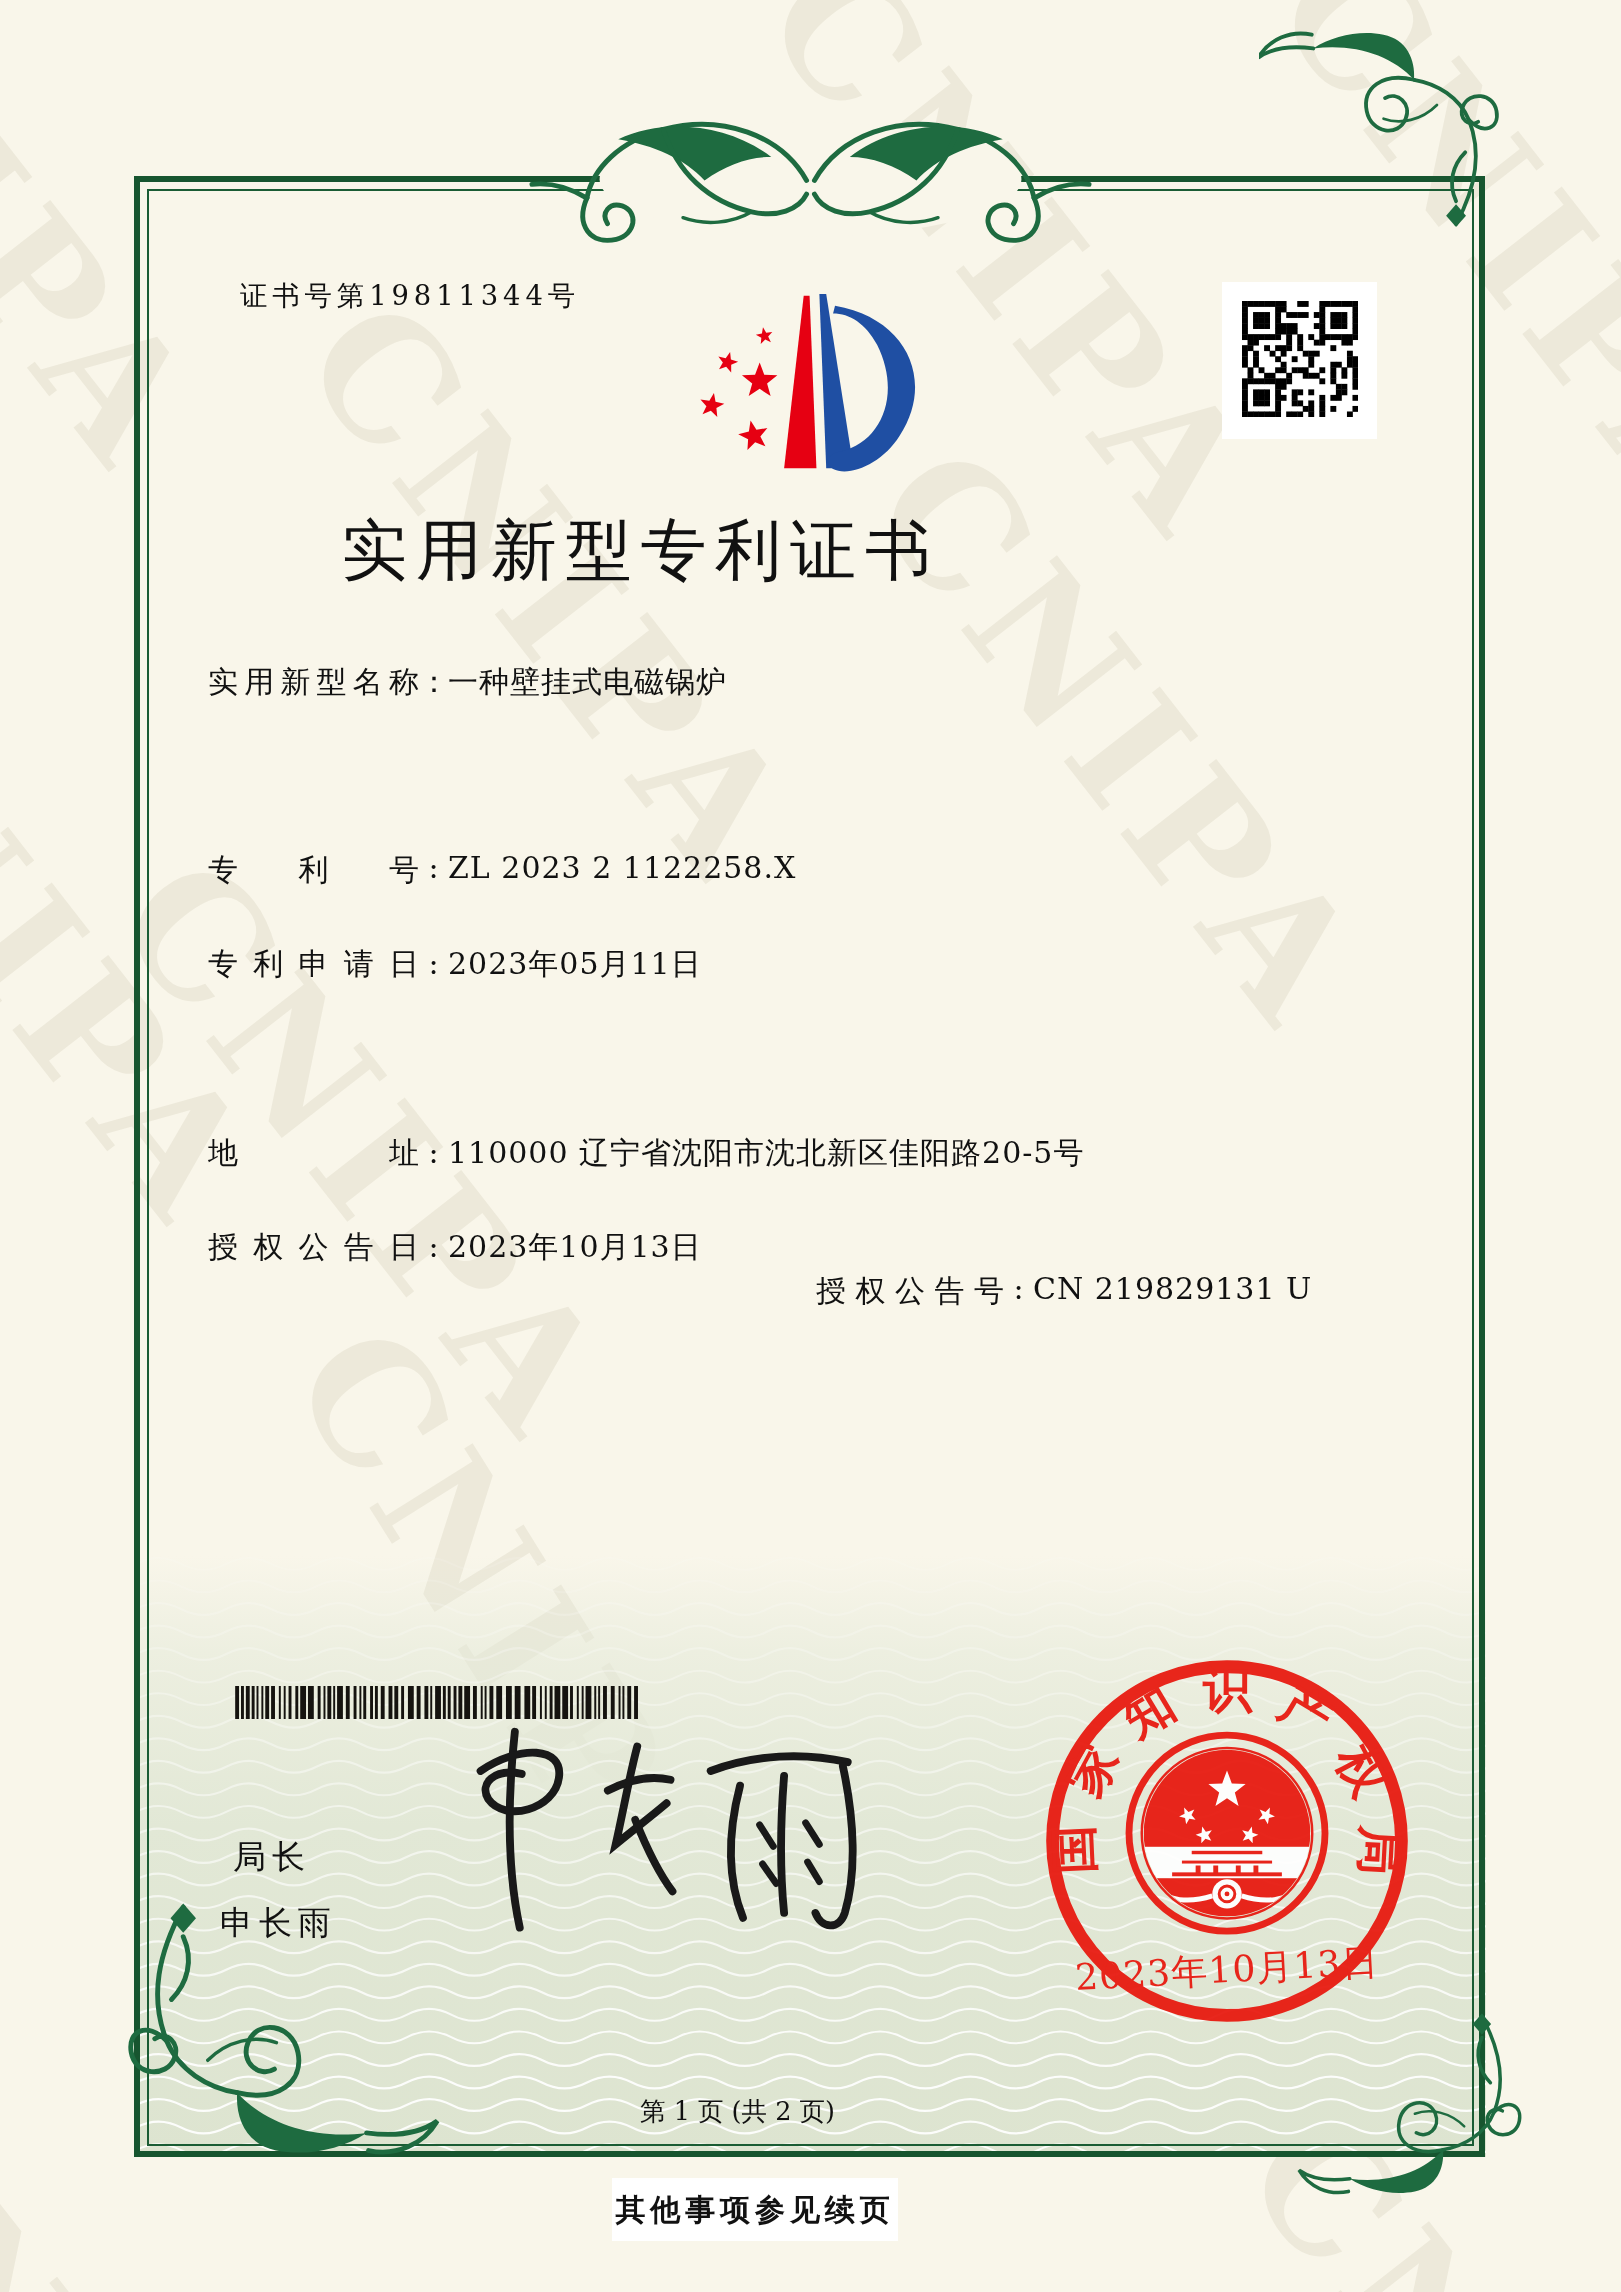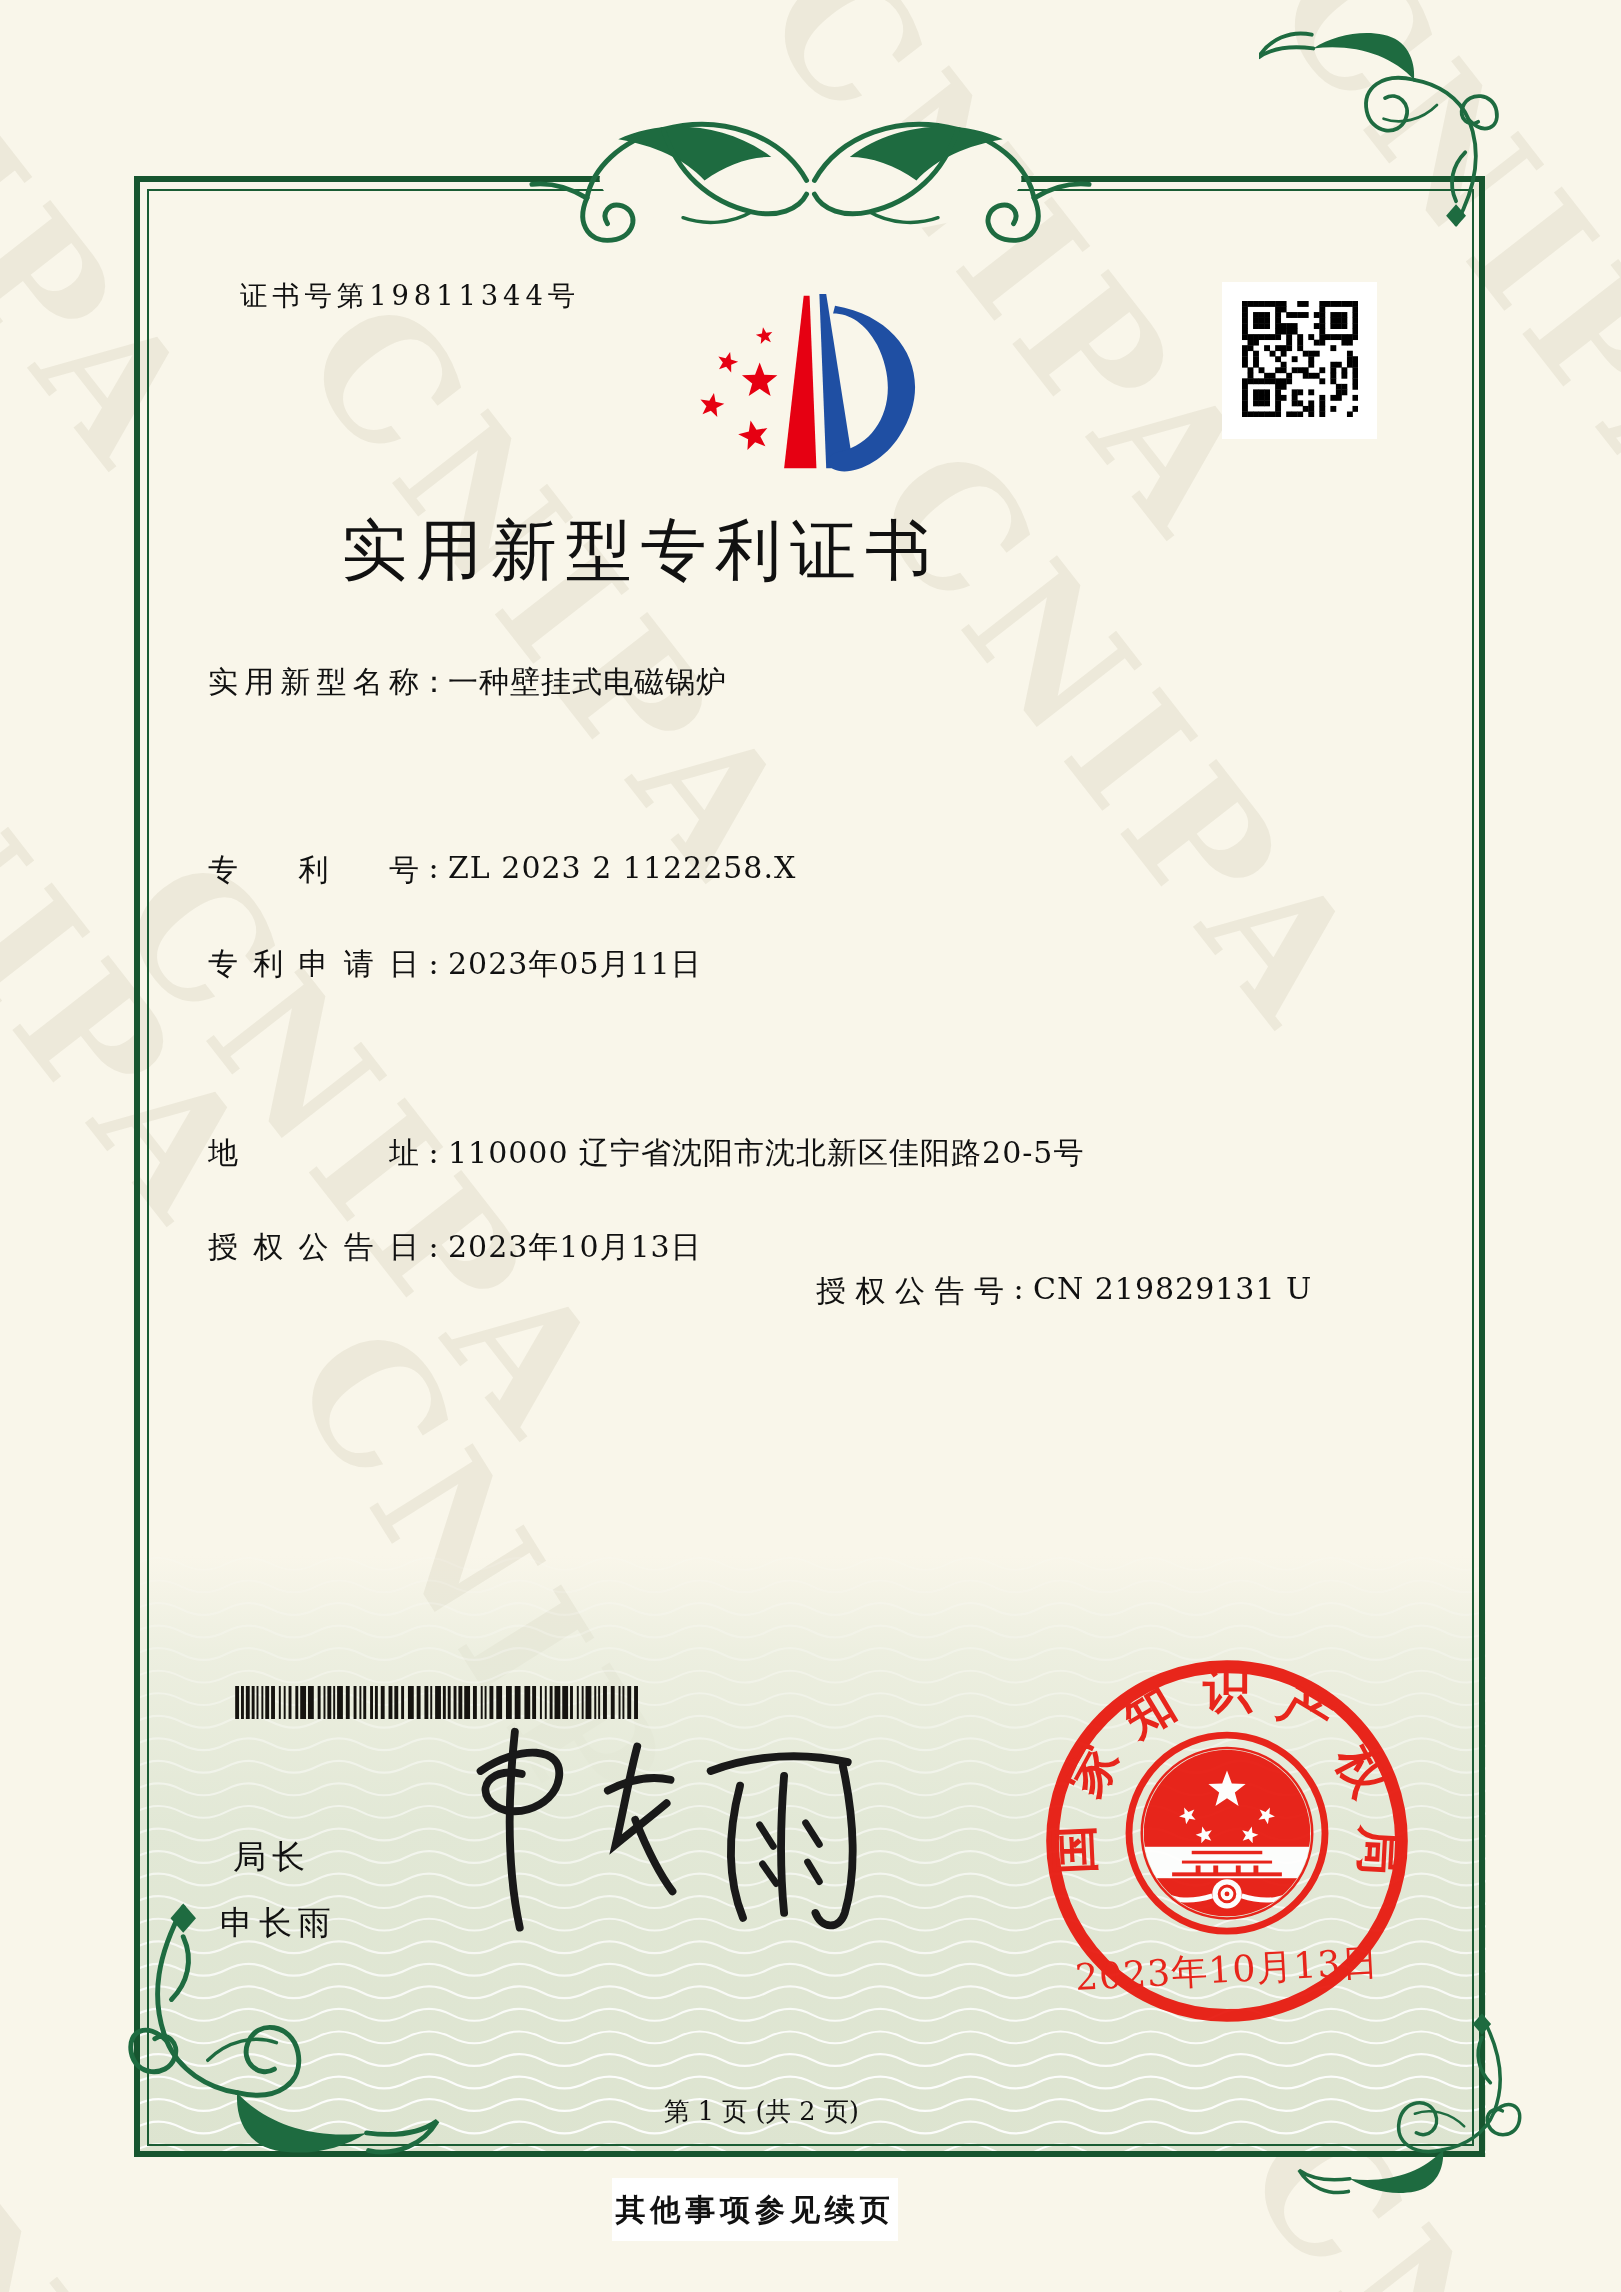--- a/index.html
+++ b/index.html
@@ -28,21 +28,21 @@
   .pair2{position:absolute;left:608px;top:0;margin-top:44px;}
   .pair2 .flabel{width:188px;}
   #paras{left:241px;top:1315px;width:1188px;font-size:28px;line-height:45px;z-index:4;}
   #paras p{margin:0;text-indent:57px;letter-spacing:0.5px;}
   #paras p+p{margin-top:5.9px;}
   #barcode{left:233px;top:1686px;z-index:4;}
   #sig-title{left:233px;top:1835px;font:500 33px "DejaVu Sans","Liberation Sans",sans-serif;z-index:4;letter-spacing:5.9px;}
   #sig-name{left:220px;top:1901px;font:500 33px "DejaVu Sans","Liberation Sans",sans-serif;z-index:4;letter-spacing:5.9px;}
   #signature{left:461px;top:1717px;z-index:5;}
   #seal{left:1031px;top:1645px;z-index:6;}
-  #page-num{left:0;top:2094px;width:1475px;text-align:center;font-size:25.5px;z-index:4;padding-left:24px;}
+  #page-num{left:0;top:2094px;width:1475px;text-align:center;font-size:25.5px;z-index:4;}
   #cont-note{left:612px;top:2178px;width:286px;height:63px;background:#ffffff;z-index:4;
      text-align:center;line-height:63px;font-size:30px;letter-spacing:4.9px;font-weight:bold;}
   .orn{position:absolute;z-index:3;pointer-events:none;}
   svg{display:block;}
 </style>
 </head>
 <body>
 
 <div id="page">
 

